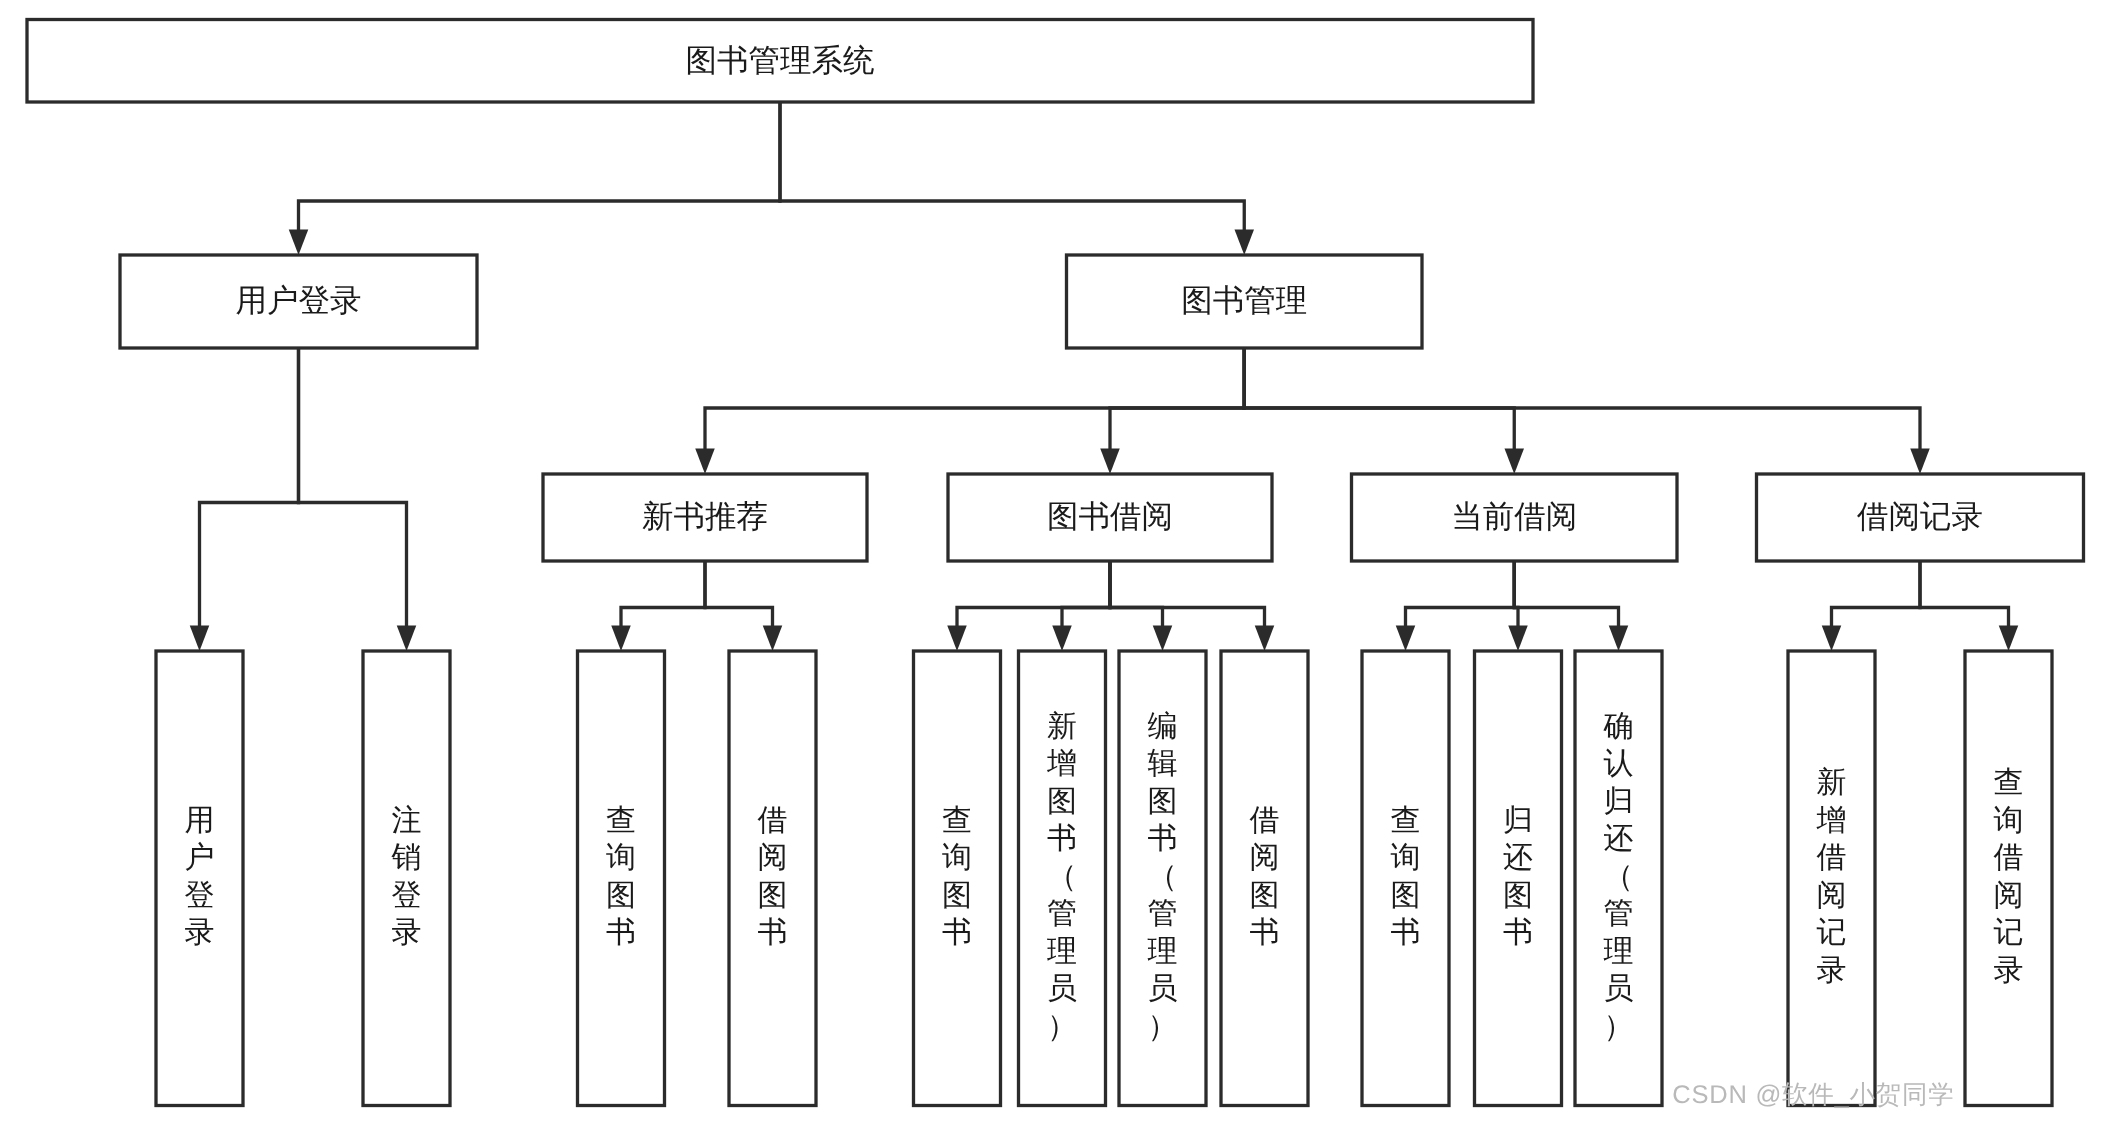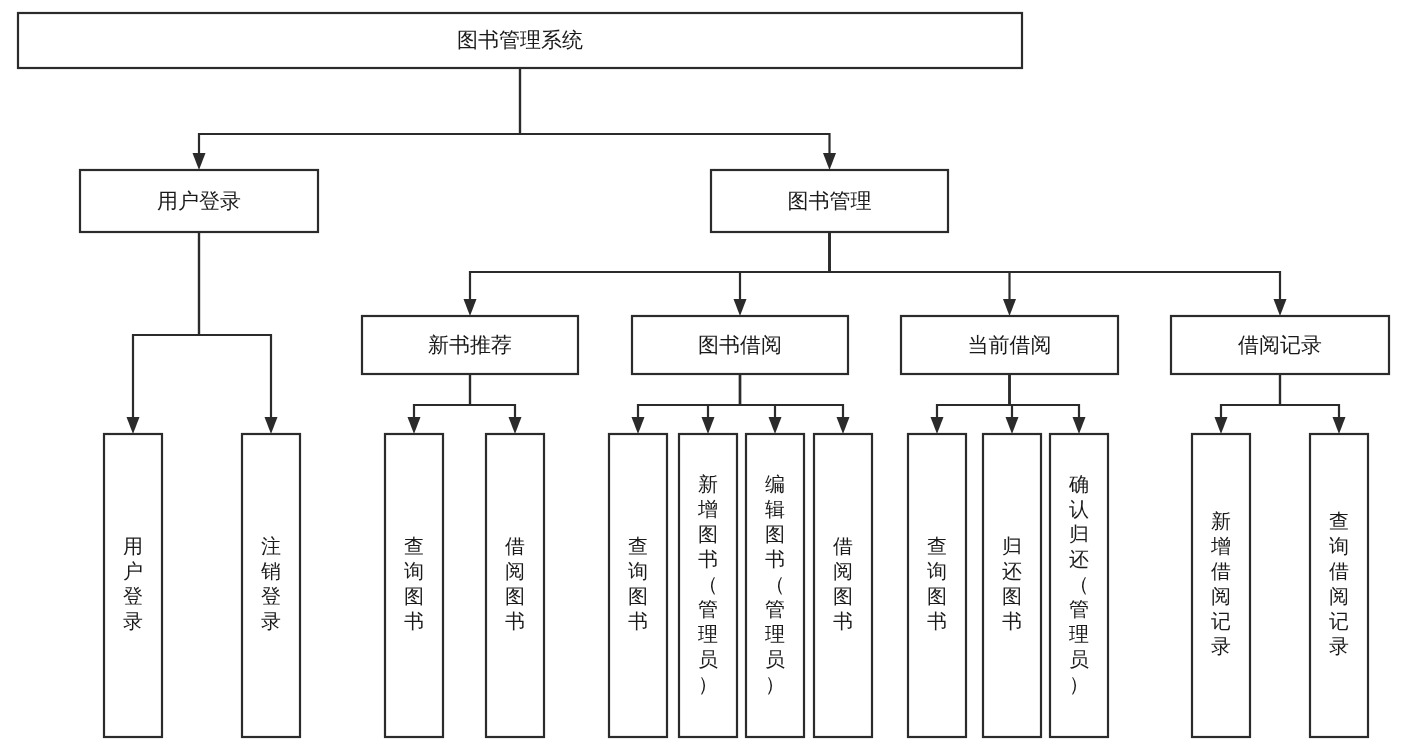--- a/index.html
+++ b/index.html
@@ -252,13 +252,14 @@
           <title>新增借阅记录</title>
           <text class="node-label-v" x="1221" y="0"><tspan x="1221" y="523">新</tspan><tspan x="1221" y="548">增</tspan><tspan x="1221" y="573">借</tspan><tspan x="1221" y="598">阅</tspan><tspan x="1221" y="623">记</tspan><tspan x="1221" y="648">录</tspan></text>
         </g>
         <g>
           <rect class="node-box" x="1310" y="434" width="58" height="303"></rect>
           <title>查询借阅记录</title>
           <text class="node-label-v" x="1339" y="0"><tspan x="1339" y="523">查</tspan><tspan x="1339" y="548">询</tspan><tspan x="1339" y="573">借</tspan><tspan x="1339" y="598">阅</tspan><tspan x="1339" y="623">记</tspan><tspan x="1339" y="648">录</tspan></text>
         </g>
       </g>
   </svg>
+  <div class="watermark-text">CSDN @软件_小贺同学</div>
 </div>
 
 </body></html>

